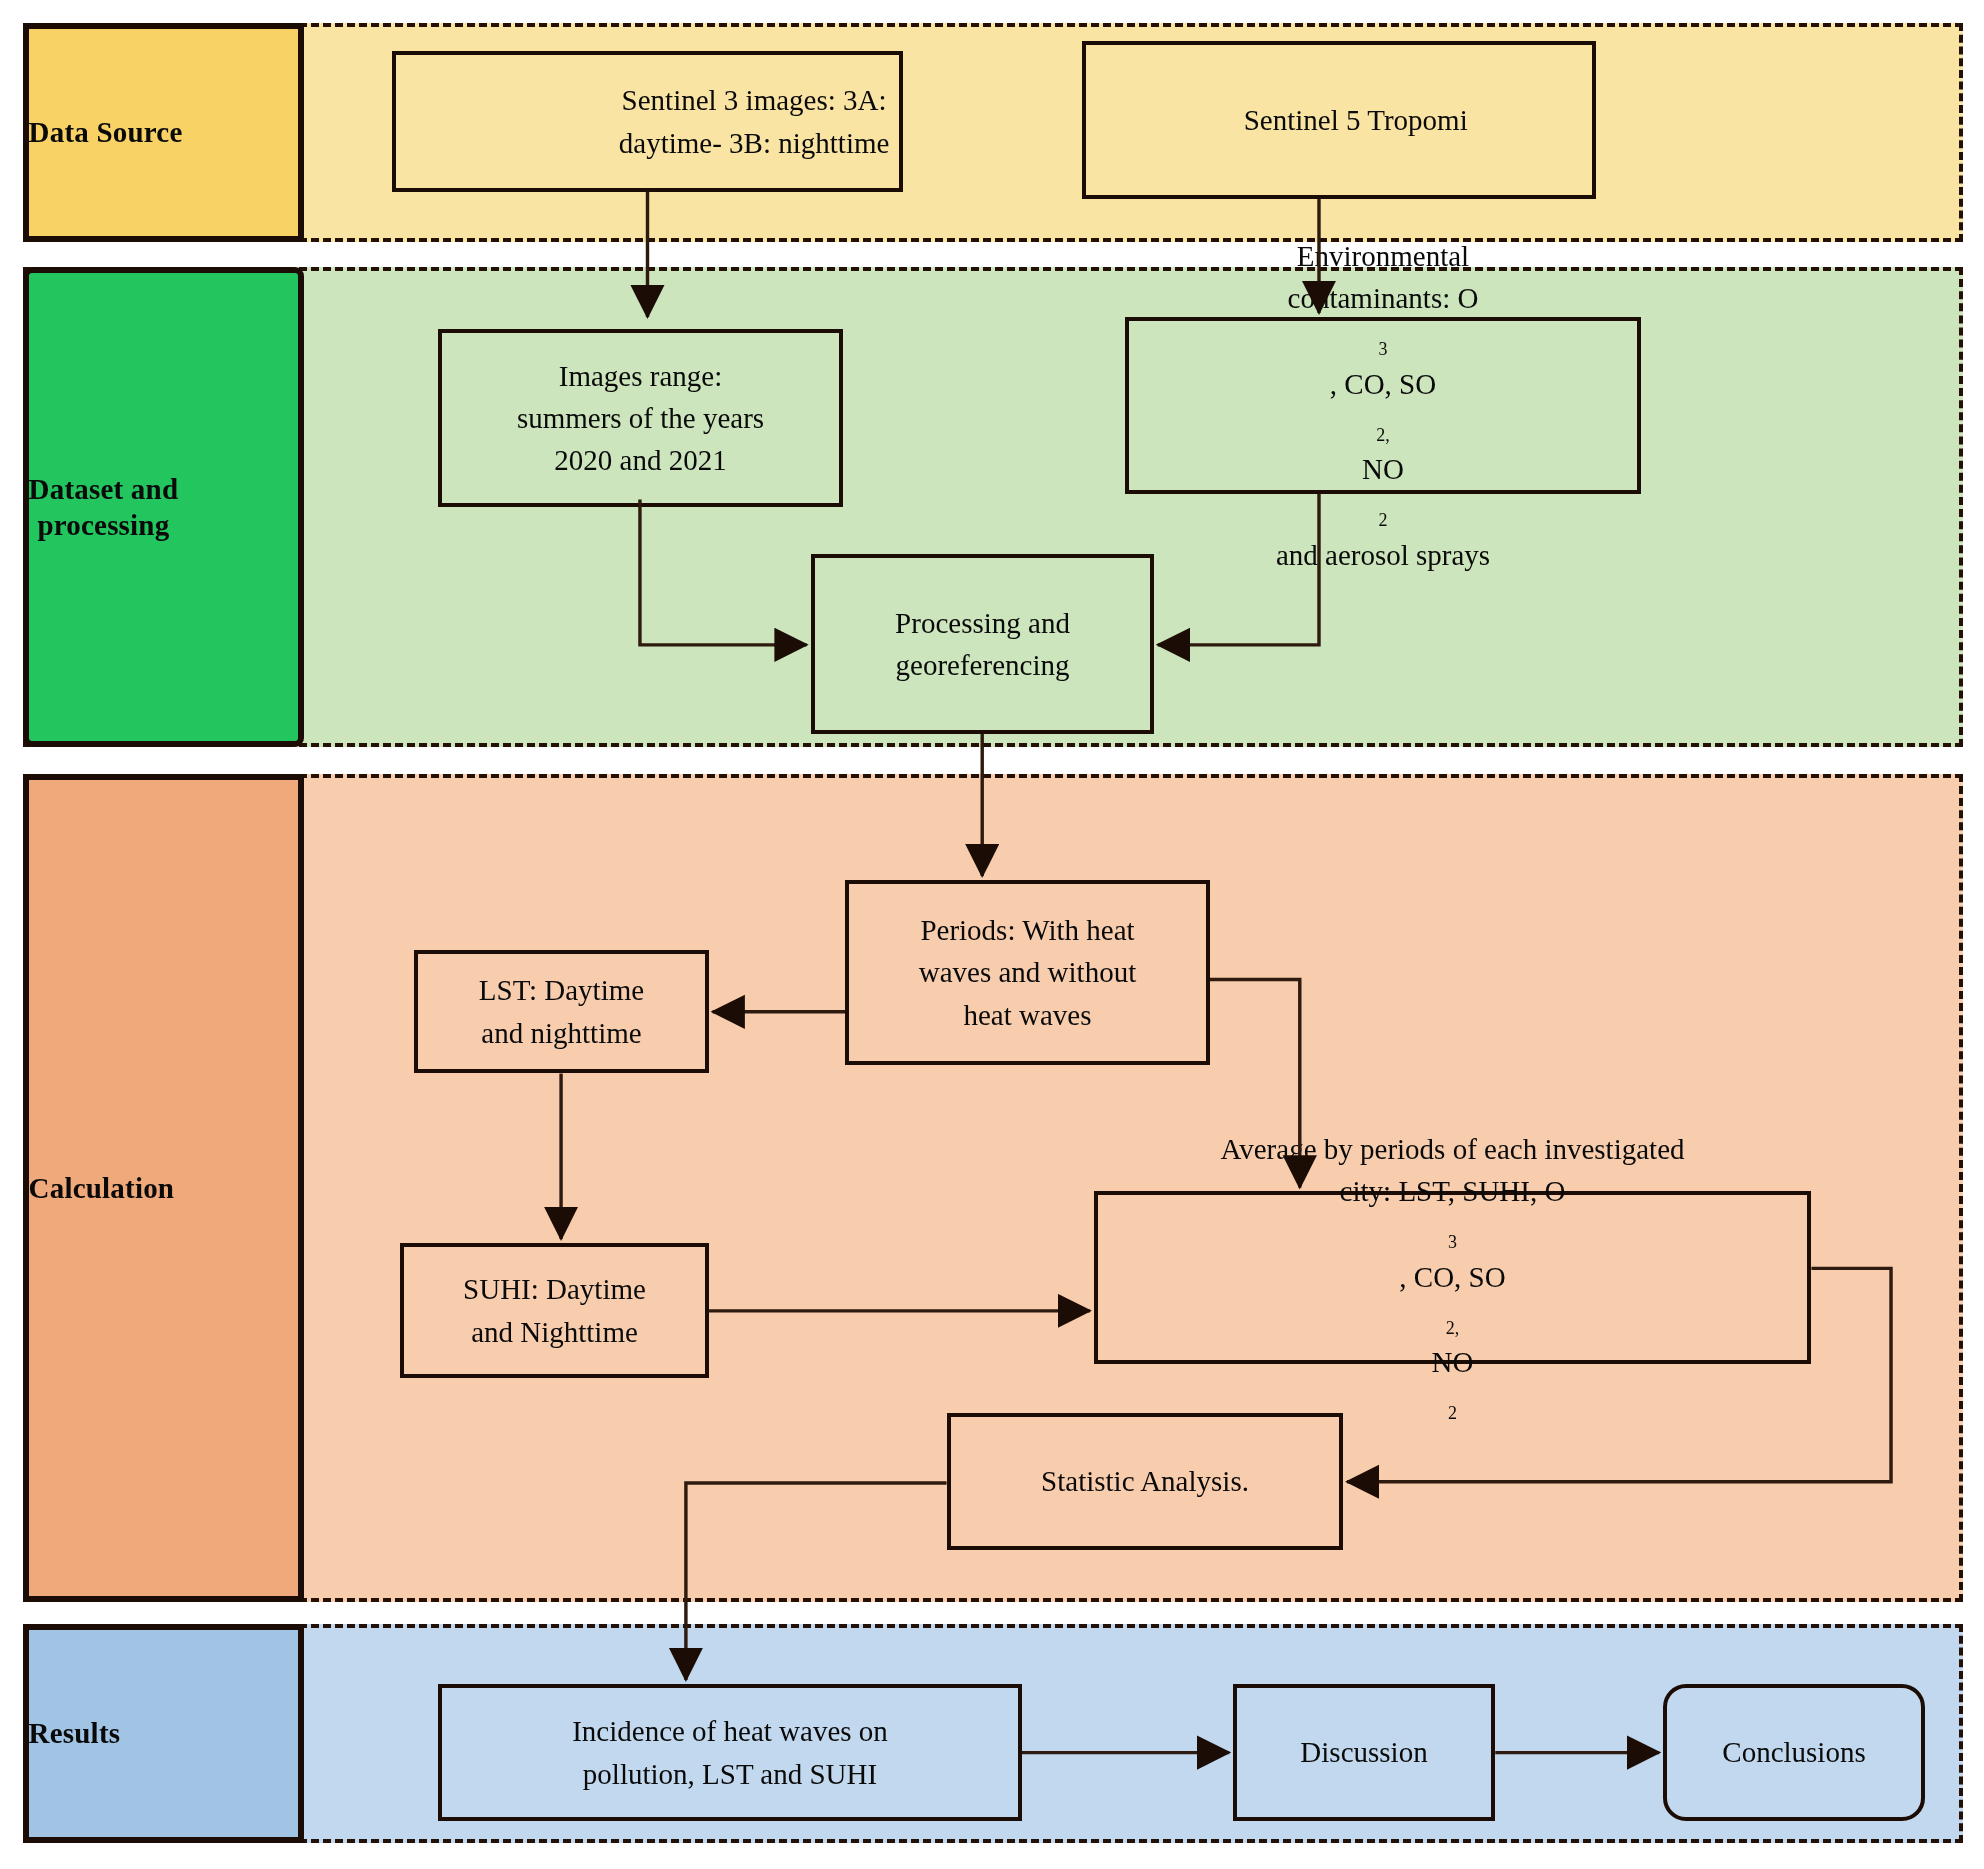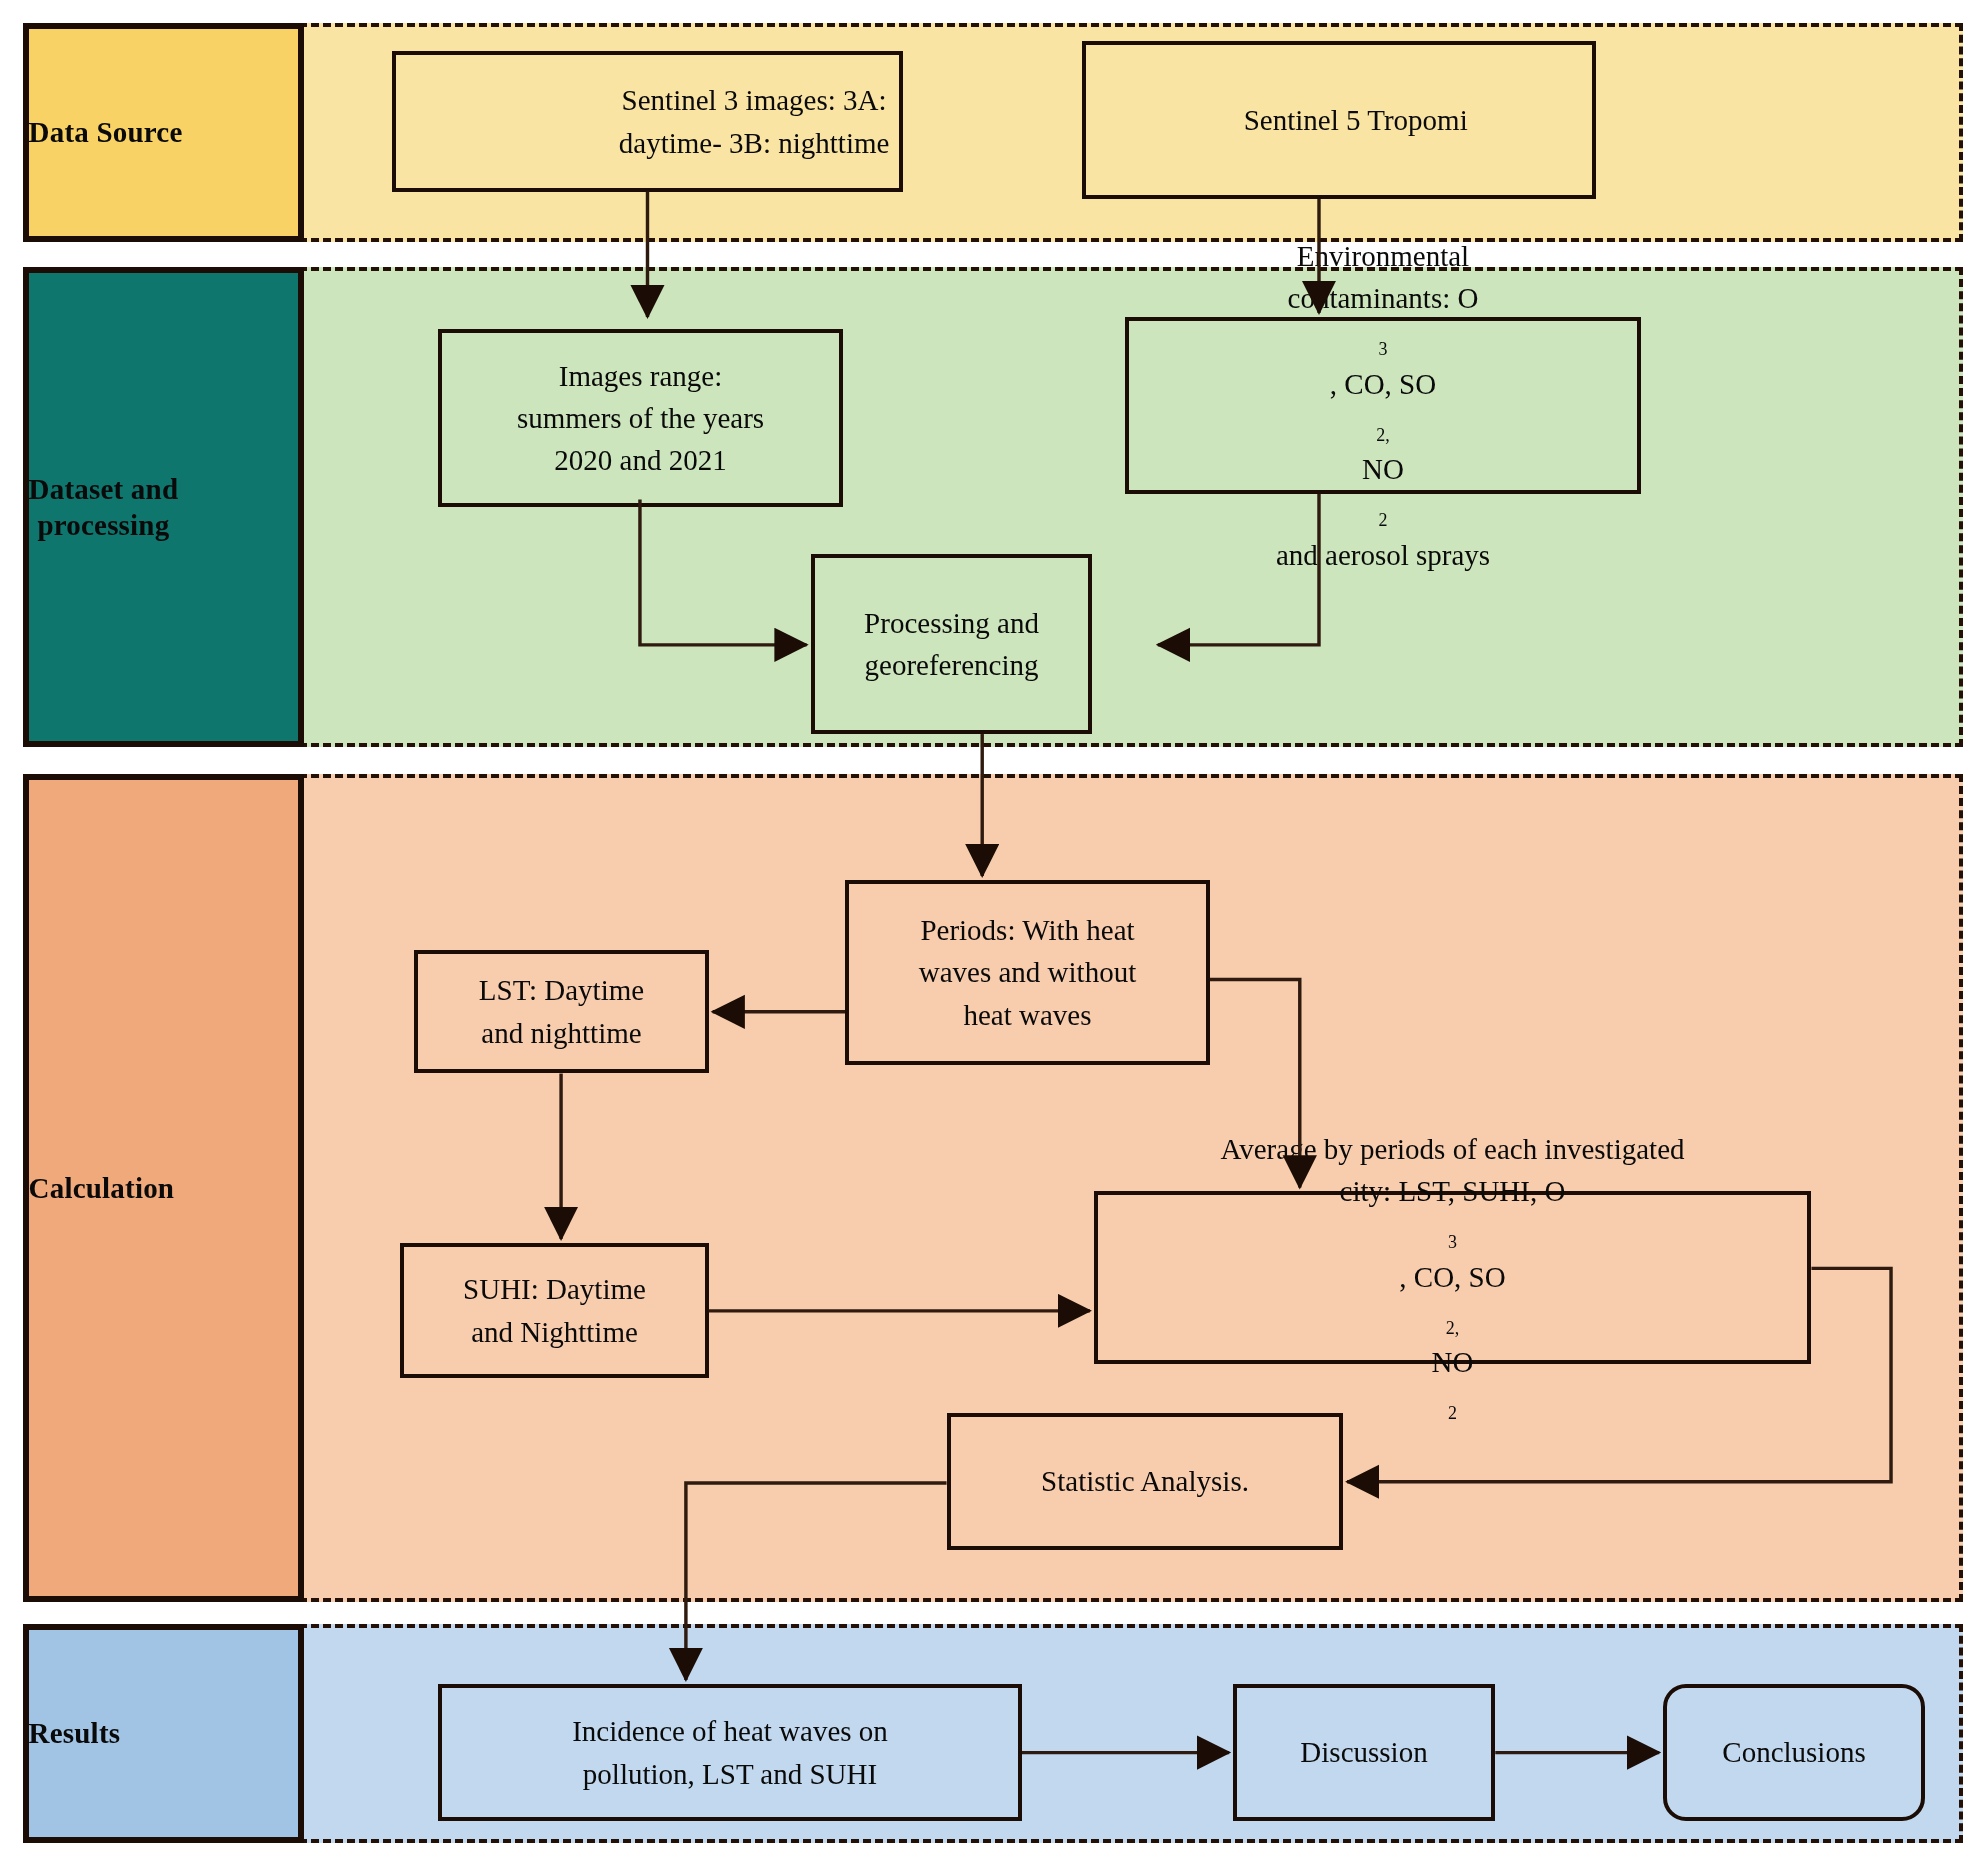--- a/index.html
+++ b/index.html
@@ -34,21 +34,21 @@
     align-items:center;
     justify-content:flex-start;
     text-align:center;
     font-weight:bold;
     font-size:29px;
     line-height:1.25;
     color:#0a0a0a;
     letter-spacing:0.2px;
   }
   .cat.c-yellow{background:#f8d264;}
-  .cat.c-green {background:#0f766e;}
+  .cat.c-green {background:#22c55e;border-radius:9px;}
   .cat.c-orange{background:#f0a97a;}
   .cat.c-blue  {background:#a2c4e4;}
 
   
   .node{
     position:absolute;
     box-sizing:border-box;
     border:4.1px solid #1b0d05;
     display:flex;
     align-items:center;
@@ -123,21 +123,21 @@
   </div>
 
   <div class="node n-green" style="left:1125px; top:317px; width:516px; height:177px;">
     <div>
       <span>Environmental</span>
       <span><span>contaminants: O</span><sub>3</sub><span>, CO, SO</span><sub>2,</sub></span>
       <span><span>NO</span><sub>2</sub><span> and aerosol sprays</span></span>
     </div>
   </div>
 
-  <div class="node n-green" style="left:811px; top:554px; width:281px; height:180px;">
+  <div class="node n-green" style="left:811px; top:554px; width:343px; height:180px;">
     <div>
       <span>Processing and</span>
       <span>georeferencing</span>
     </div>
   </div>
 
   <div class="node n-orange" style="left:845px; top:880px; width:365px; height:185px;">
     <div>
       <span>Periods: With heat</span>
       <span>waves and without</span>

